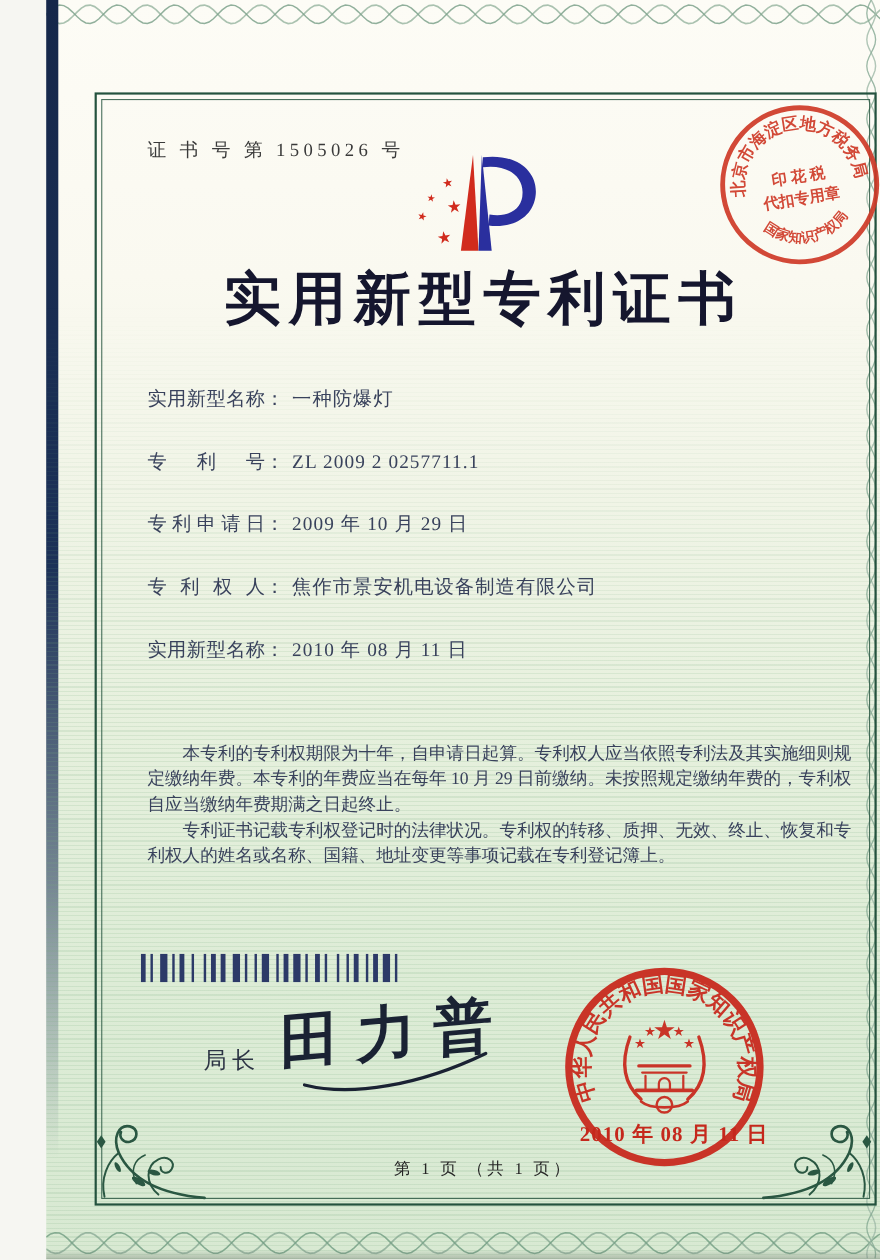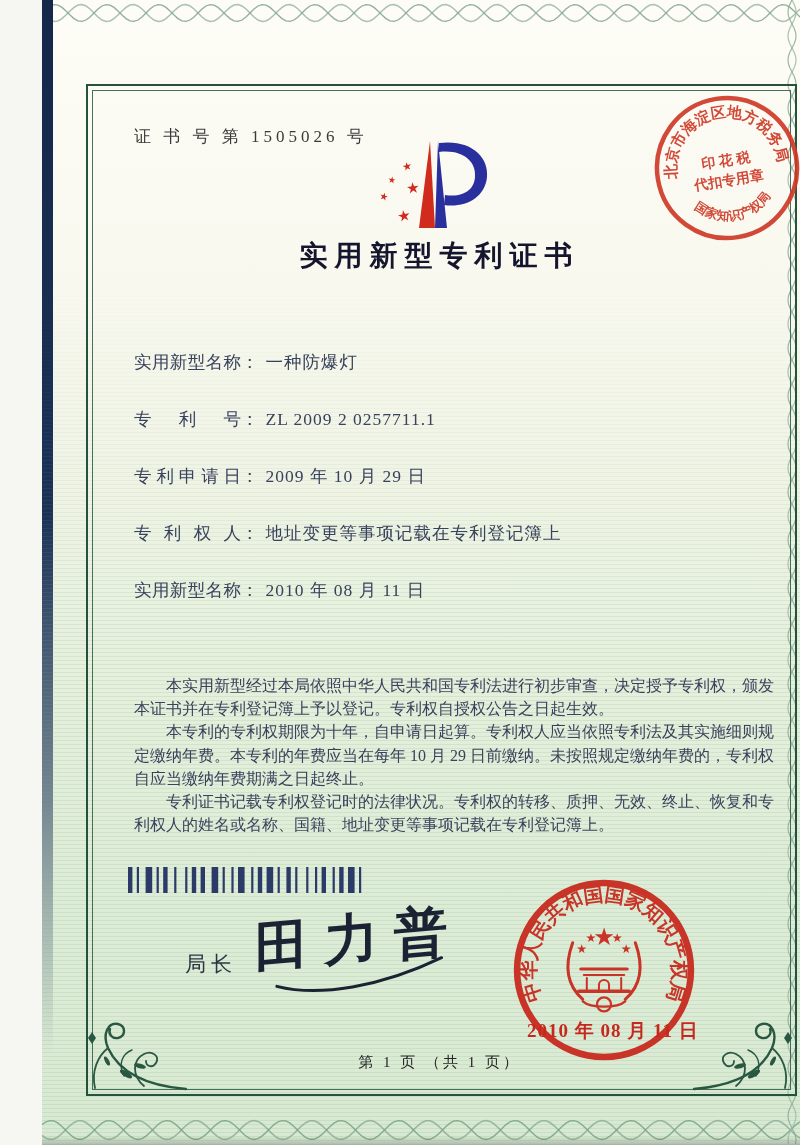--- a/index.html
+++ b/index.html
@@ -29,21 +29,21 @@
   .frame{position:absolute;left:44px;top:84px;width:707px;height:1008px;
     border:2.5px solid #24523e;}
   .frame::after{content:"";position:absolute;inset:4px;border:1px solid rgba(42,87,66,0.85);}
   .flourish{position:absolute;width:110px;height:110px;}
   .flourish-left{left:38px;top:986px;}
   .flourish-right{left:648px;top:986px;transform:scaleX(-1);}
   .cert-no{position:absolute;left:92px;top:125px;font-size:17px;letter-spacing:4px;color:#3a3a3a;}
   .logo{position:absolute;left:330px;top:133px;width:136px;height:104px;}
   .tax-stamp{position:absolute;left:610px;top:93px;width:150px;height:150px;transform:rotate(-9deg);opacity:.92;}
   .title{position:absolute;left:44px;top:237px;width:707px;text-align:center;
-    font-size:28px;font-weight:bold;letter-spacing:7px;color:#15162e;}
+    font-size:52px;font-weight:bold;letter-spacing:7px;color:#15162e;}
   .fields{position:absolute;left:92px;top:350px;display:flex;flex-direction:column;gap:33px;}
   .field-row{font-size:17.5px;color:#39425c;white-space:nowrap;}
   .flabel{display:inline-block;width:107px;text-align:justify;text-align-last:justify;}
   .fcolon{display:inline-block;}
   .fvalue{margin-left:7px;letter-spacing:1px;}
   .paragraphs{position:absolute;left:92px;top:674px;width:640px;color:#39425c;}
   .paragraphs p{margin:0;font-size:16px;line-height:23.2px;text-align:justify;text-indent:2em;}
   .barcode{position:absolute;left:86px;top:867px;width:252px;height:26px;}
   .sig-title{position:absolute;left:143px;top:950px;font-size:21px;letter-spacing:5px;color:#2c3444;}
   .sig-name{position:absolute;left:212px;top:903px;font-size:54px;font-weight:bold;color:#1a2233;
@@ -139,26 +139,25 @@
     <text class="sealtxt" x="75" y="72" text-anchor="middle" font-size="14" fill="#cf3a28">印 花 税</text>
     <text class="sealtxt" x="75" y="92" text-anchor="middle" font-size="14" fill="#cf3a28">代扣专用章</text>
   </svg>
 
   <div class="title">实用新型专利证书</div>
 
   <div class="fields">
     <div class="field-row"><span class="flabel">实用新型名称</span><span class="fcolon">：</span><span class="fvalue">一种防爆灯</span></div>
     <div class="field-row"><span class="flabel">专利号</span><span class="fcolon">：</span><span class="fvalue">ZL 2009 2 0257711.1</span></div>
     <div class="field-row"><span class="flabel">专利申请日</span><span class="fcolon">：</span><span class="fvalue">2009 年 10 月 29 日</span></div>
-    <div class="field-row"><span class="flabel">专利权人</span><span class="fcolon">：</span><span class="fvalue">地址变更等事项记载在专利登记簿上</span></div>
+    <div class="field-row"><span class="flabel">专利权人</span><span class="fcolon">：</span><span class="fvalue">焦作市景安机电设备制造有限公司</span></div>
     <div class="field-row"><span class="flabel">实用新型名称</span><span class="fcolon">：</span><span class="fvalue">2010 年 08 月 11 日</span></div>
   </div>
 
   <div class="paragraphs">
-    <p>本实用新型经过本局依照中华人民共和国专利法进行初步审查，决定授予专利权，颁发本证书并在专利登记簿上予以登记。专利权自授权公告之日起生效。</p>
     <p>本专利的专利权期限为十年，自申请日起算。专利权人应当依照专利法及其实施细则规定缴纳年费。本专利的年费应当在每年 10 月 29 日前缴纳。未按照规定缴纳年费的，专利权自应当缴纳年费期满之日起终止。</p>
     <p>专利证书记载专利权登记时的法律状况。专利权的转移、质押、无效、终止、恢复和专利权人的姓名或名称、国籍、地址变更等事项记载在专利登记簿上。</p>
   </div>
 
   <div class="barcode">
     <svg width="252" height="26">
         <g id="bars" fill="#2c3a68">
           <rect x="0" y="0" width="4.4" height="26"></rect>
           <rect x="8.8" y="0" width="2.2" height="26"></rect>
           <rect x="17.6" y="0" width="6.6000000000000005" height="26"></rect>

